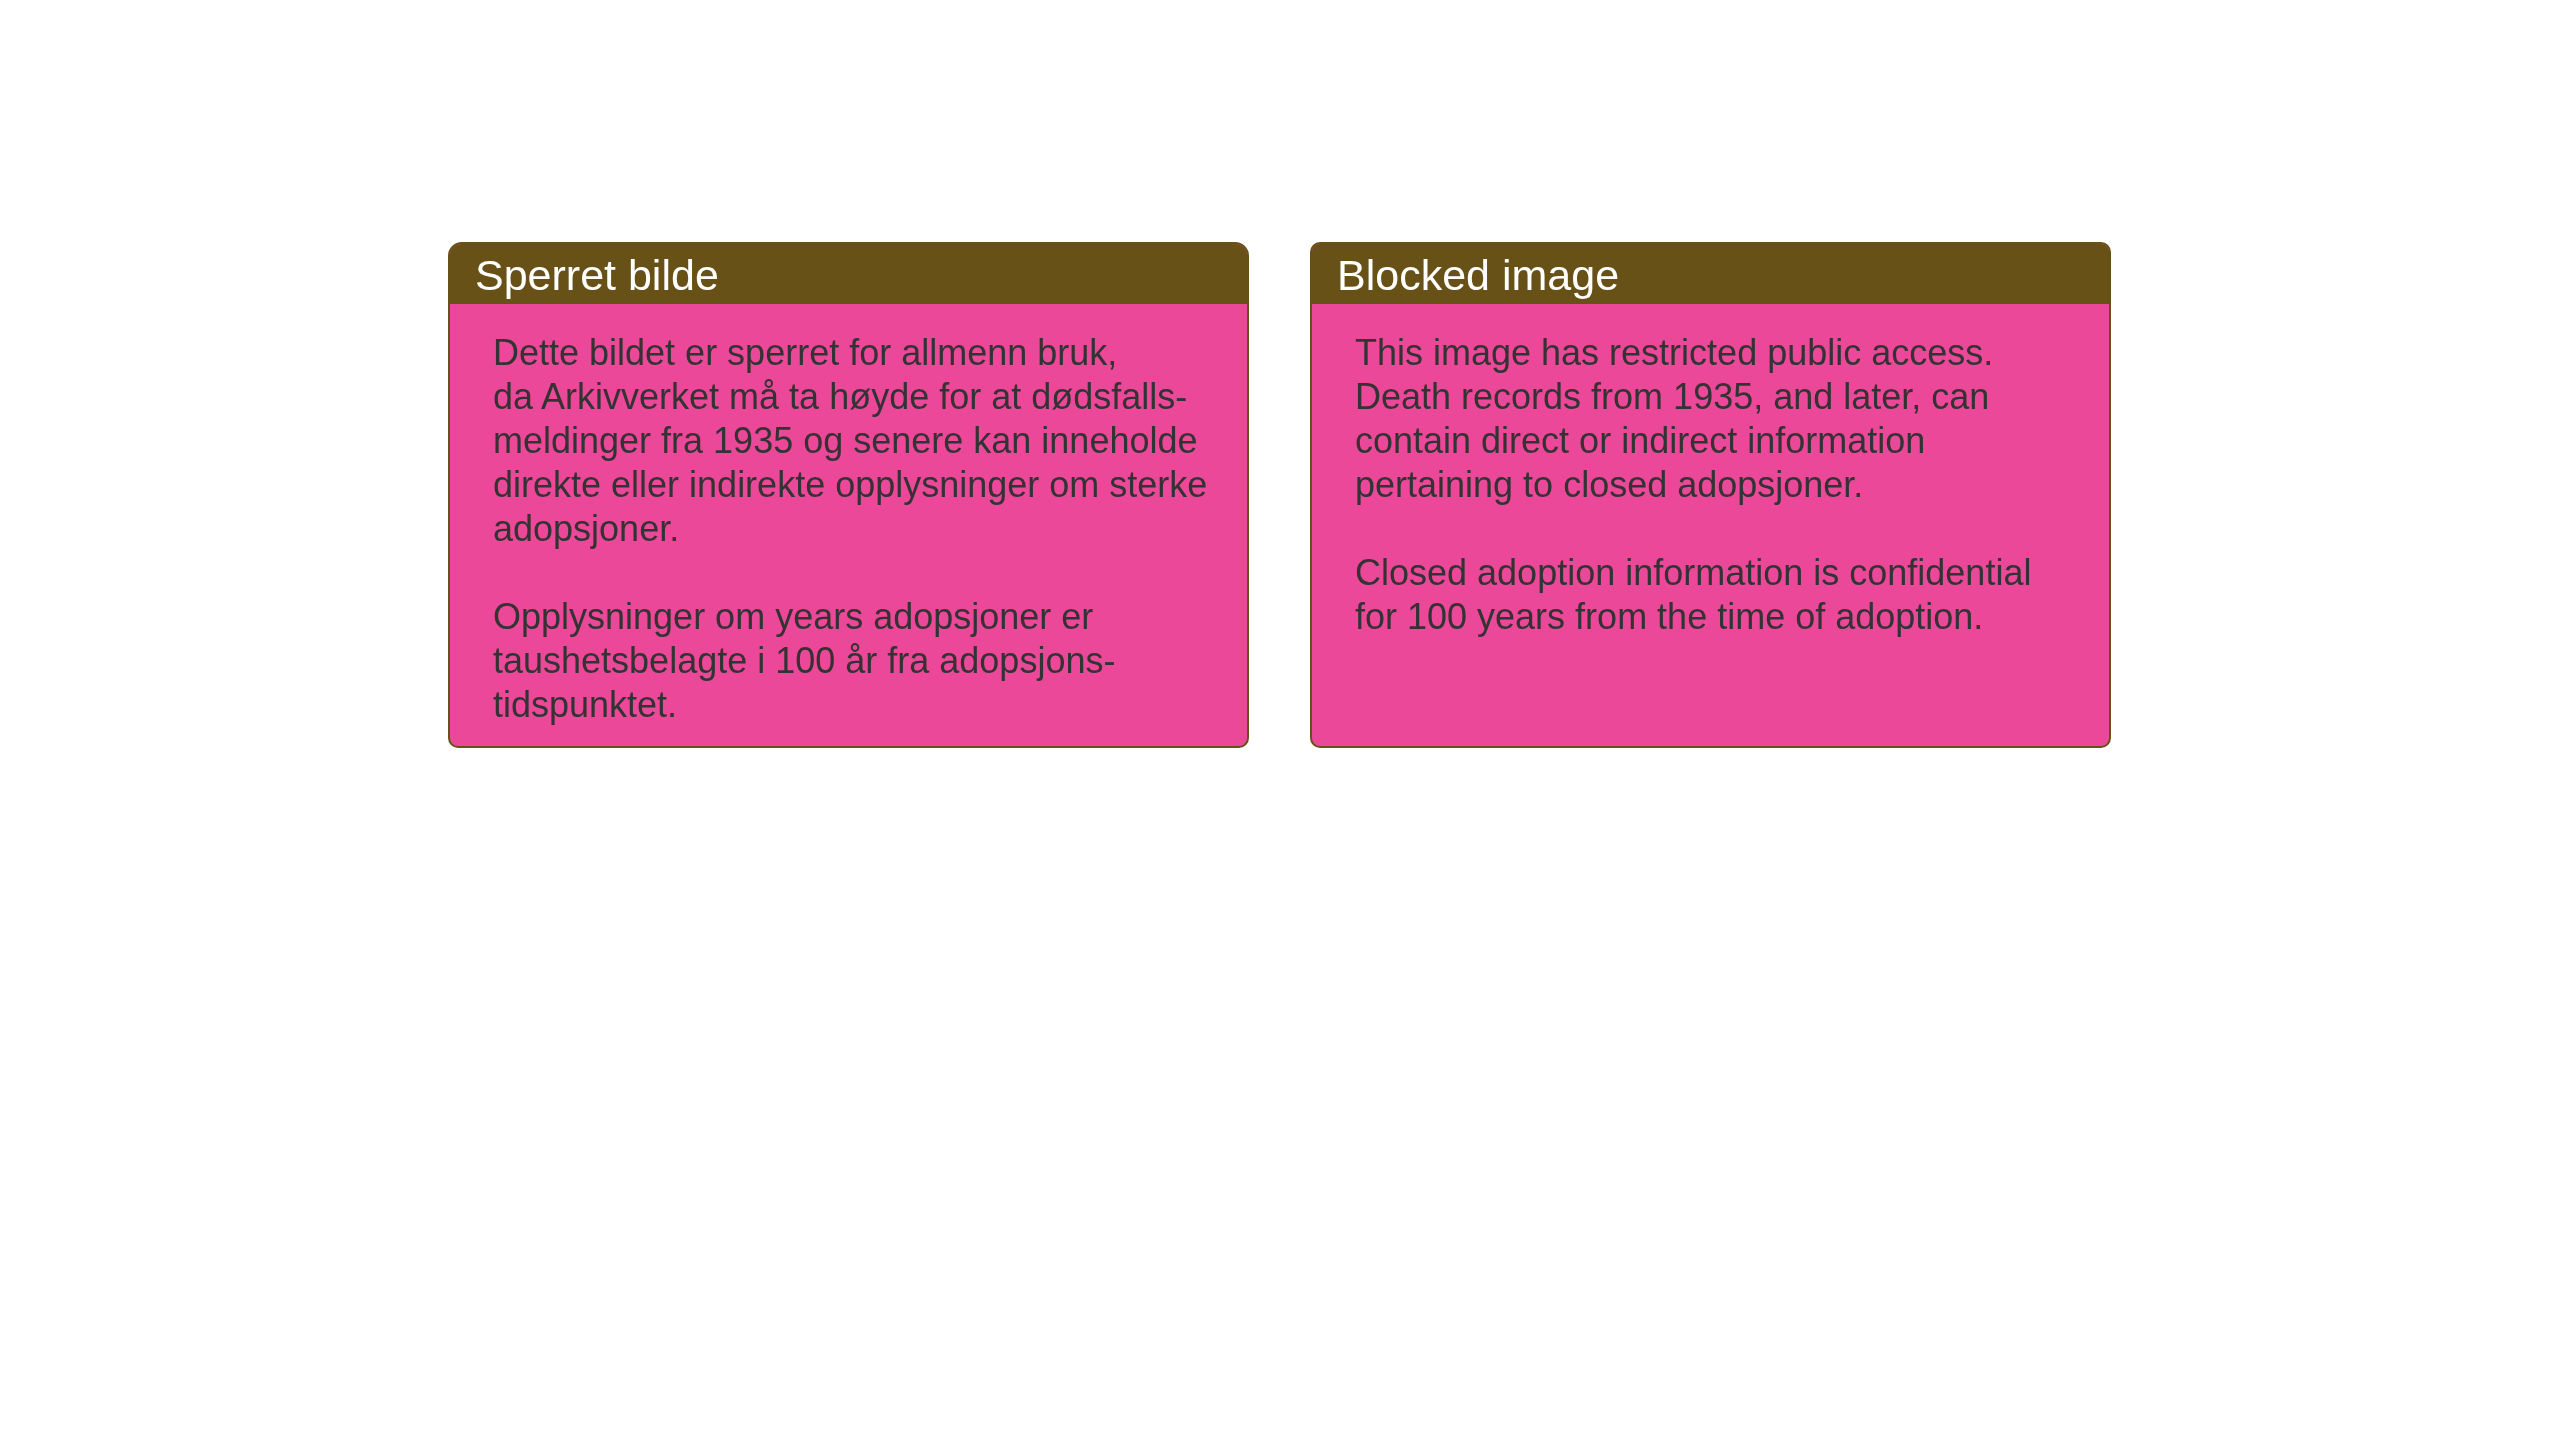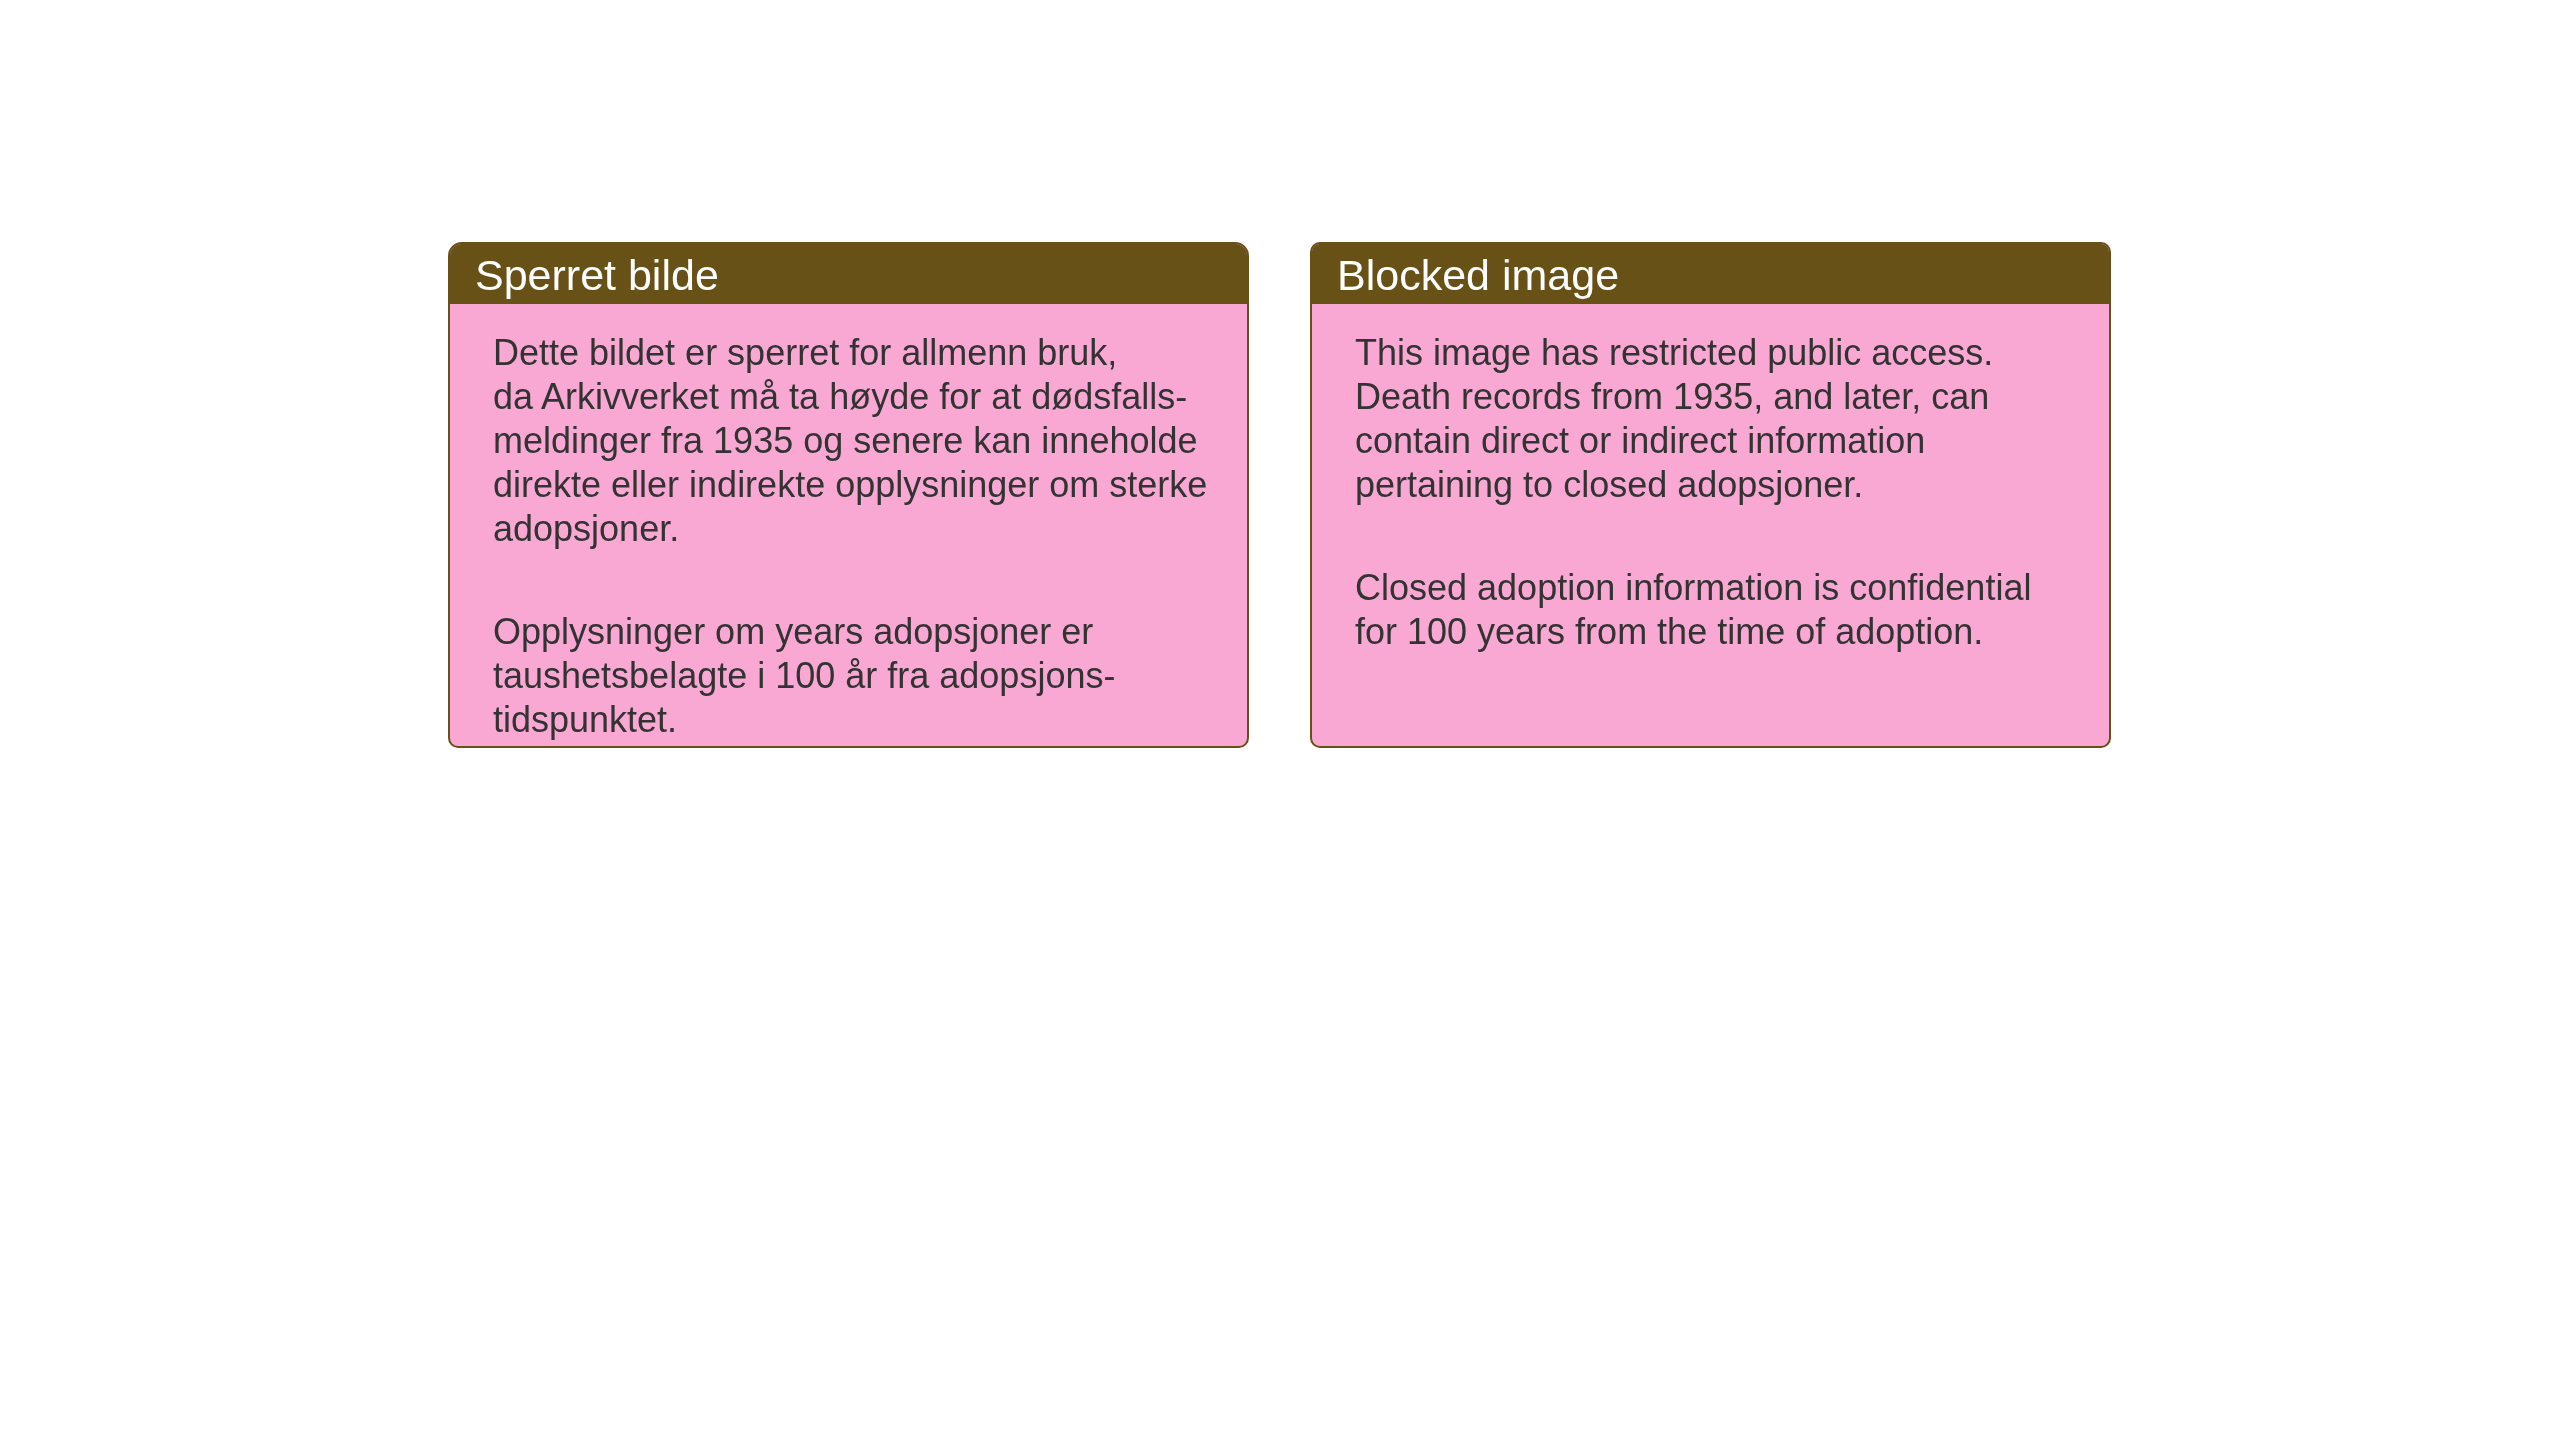--- a/index.html
+++ b/index.html
@@ -21,21 +21,21 @@
     width: 2560px;
     height: 1440px;
     background: #ffffff;
   }
   .notice-card {
     position: absolute;
     top: 242px;
     width: 801px;
     height: 506px;
     box-sizing: border-box;
-    background: #f9a8d4;
+    background: #ec4899;
     border: 2px solid var(--accent);
     border-radius: 14px 14px 10px 10px;
     overflow: hidden;
   }
   .notice-card.card-no { left: 448px; }
   .notice-card.card-en { left: 1310px; border-radius: 10px; }
   .card-header {
     height: 58px;
     background: var(--accent);
     color: var(--header-text);
@@ -44,21 +44,21 @@
     padding: 2px 0 0 25px;
     white-space: nowrap;
   }
   .card-body {
     padding: 27px 34px 0 43px;
     color: var(--body-text);
     font-size: 36px;
     line-height: 44px;
   }
   .card-paragraph + .card-paragraph {
-    margin-top: 59px;
+    margin-top: 44px;
   }
   .card-paragraph div {
     white-space: nowrap;
   }
 </style>
 </head>
 <body>
 
 <div class="page">
 

